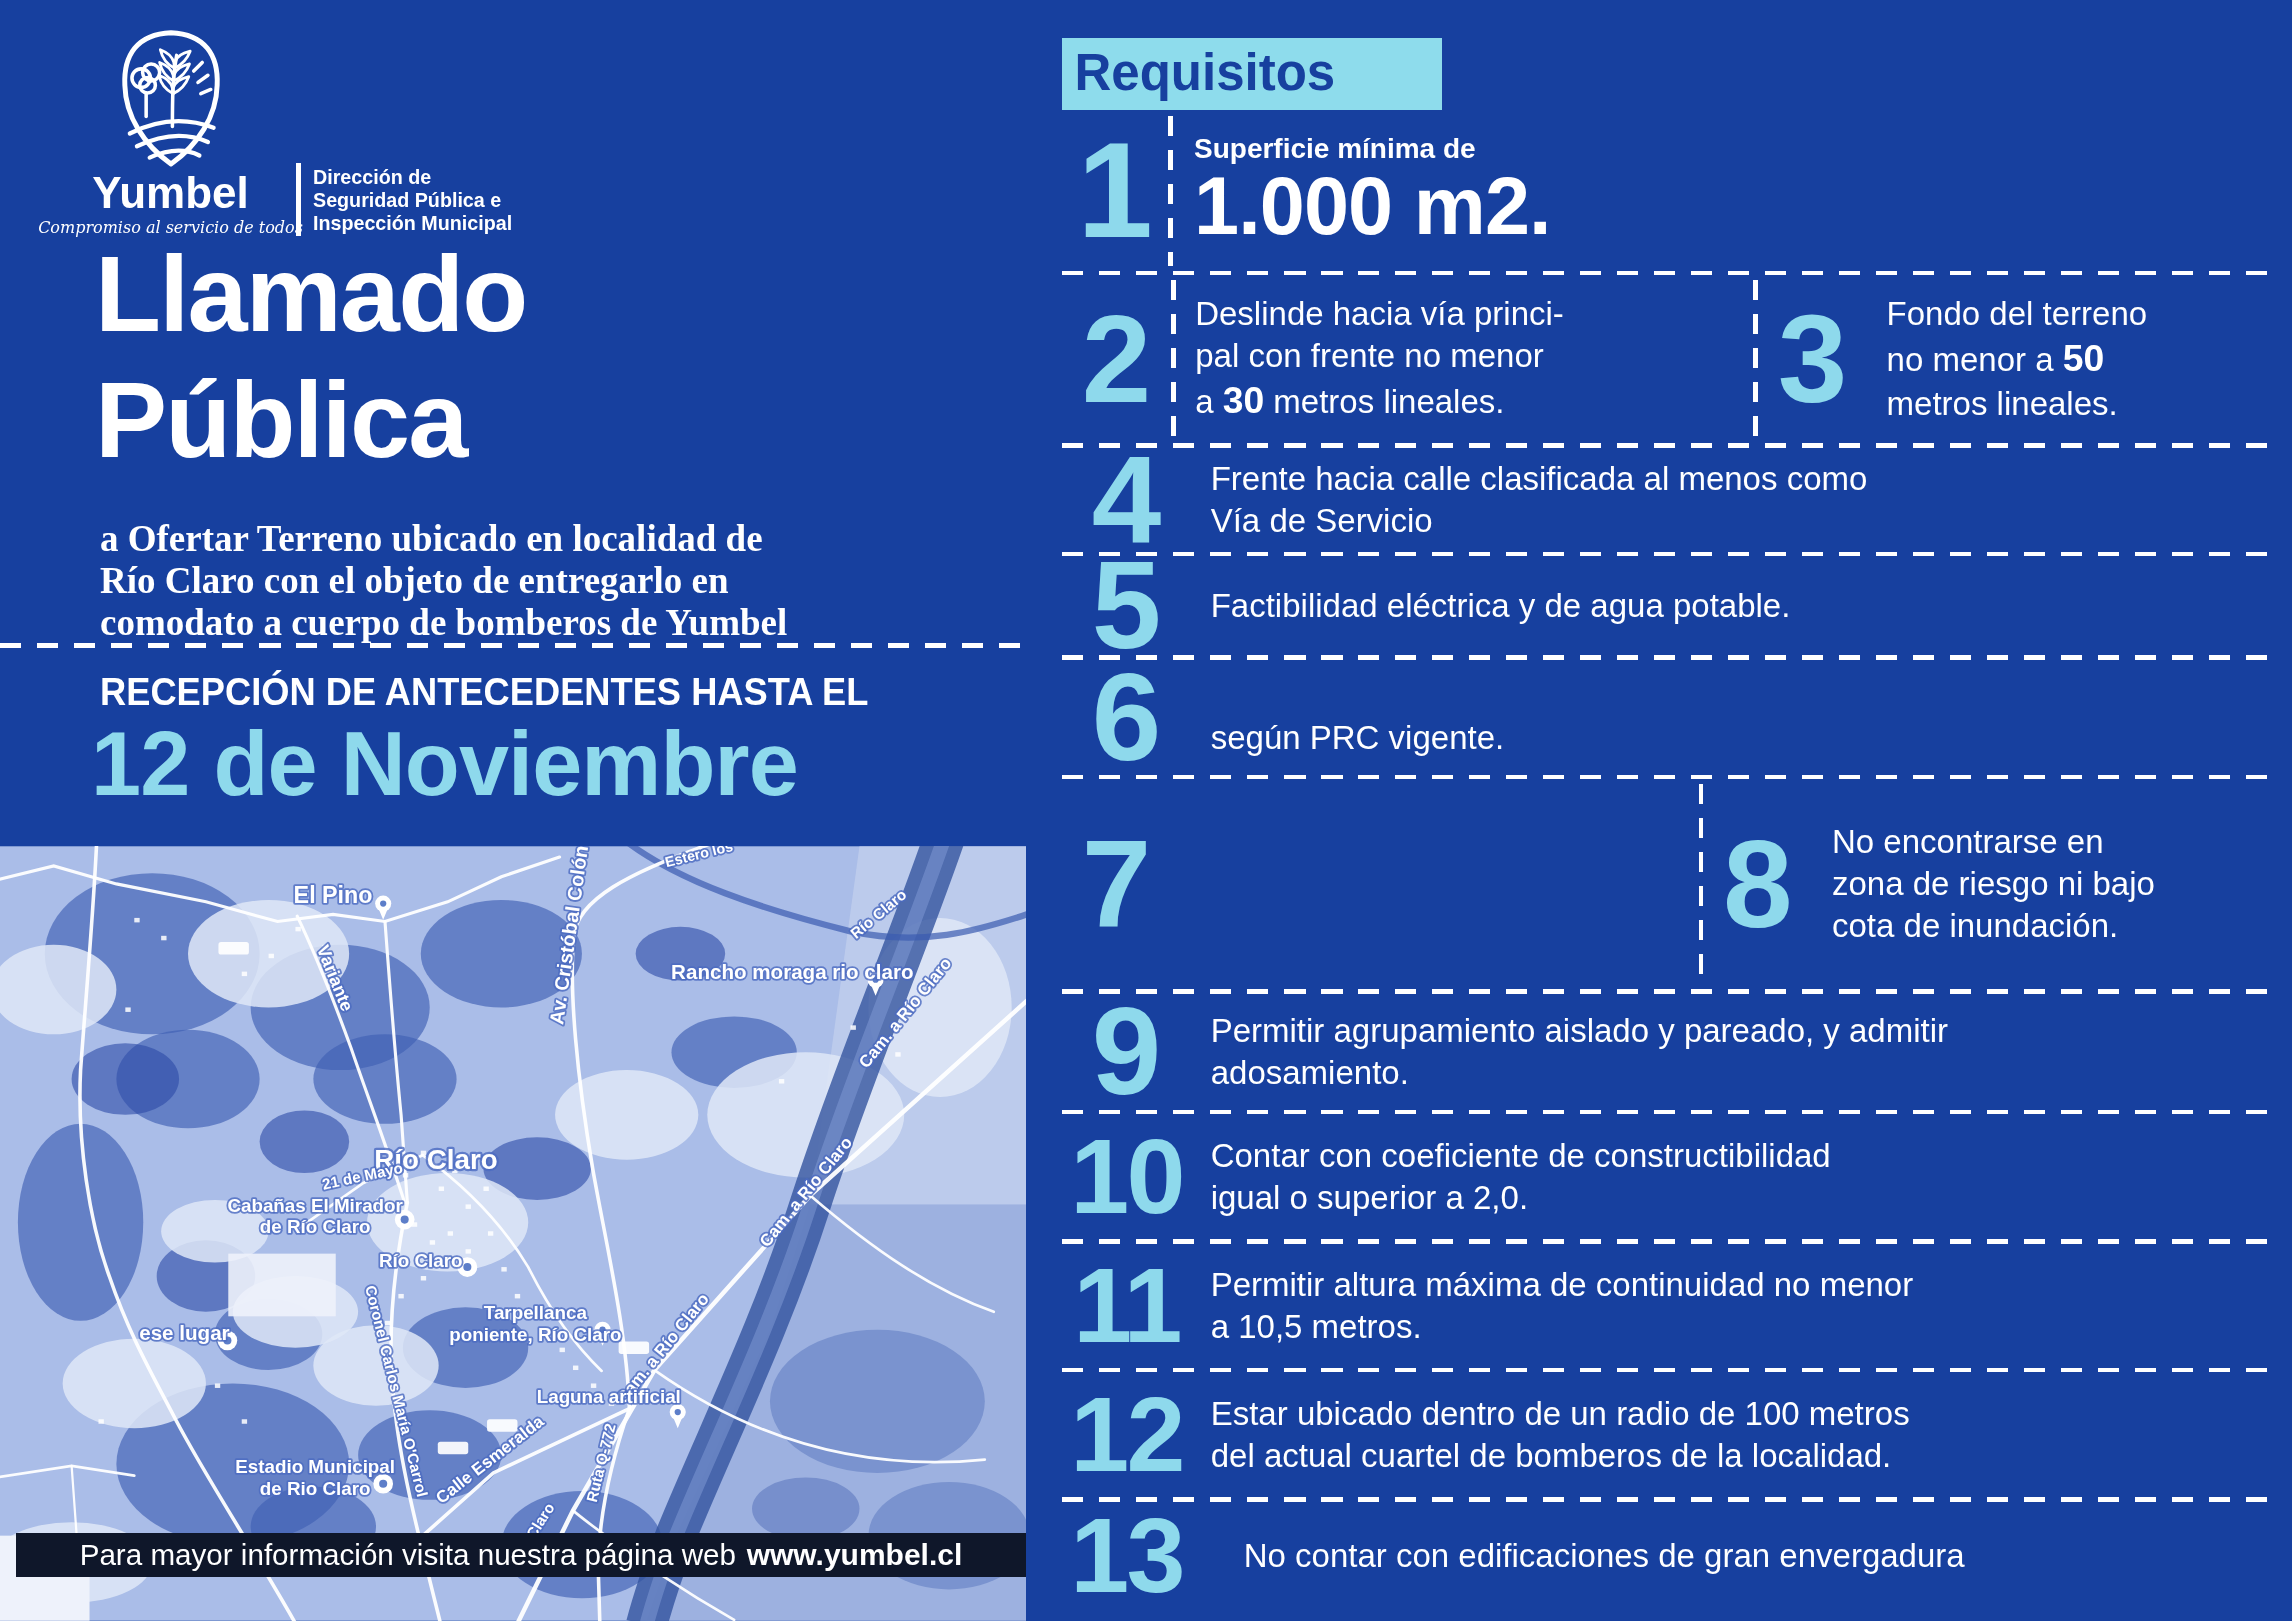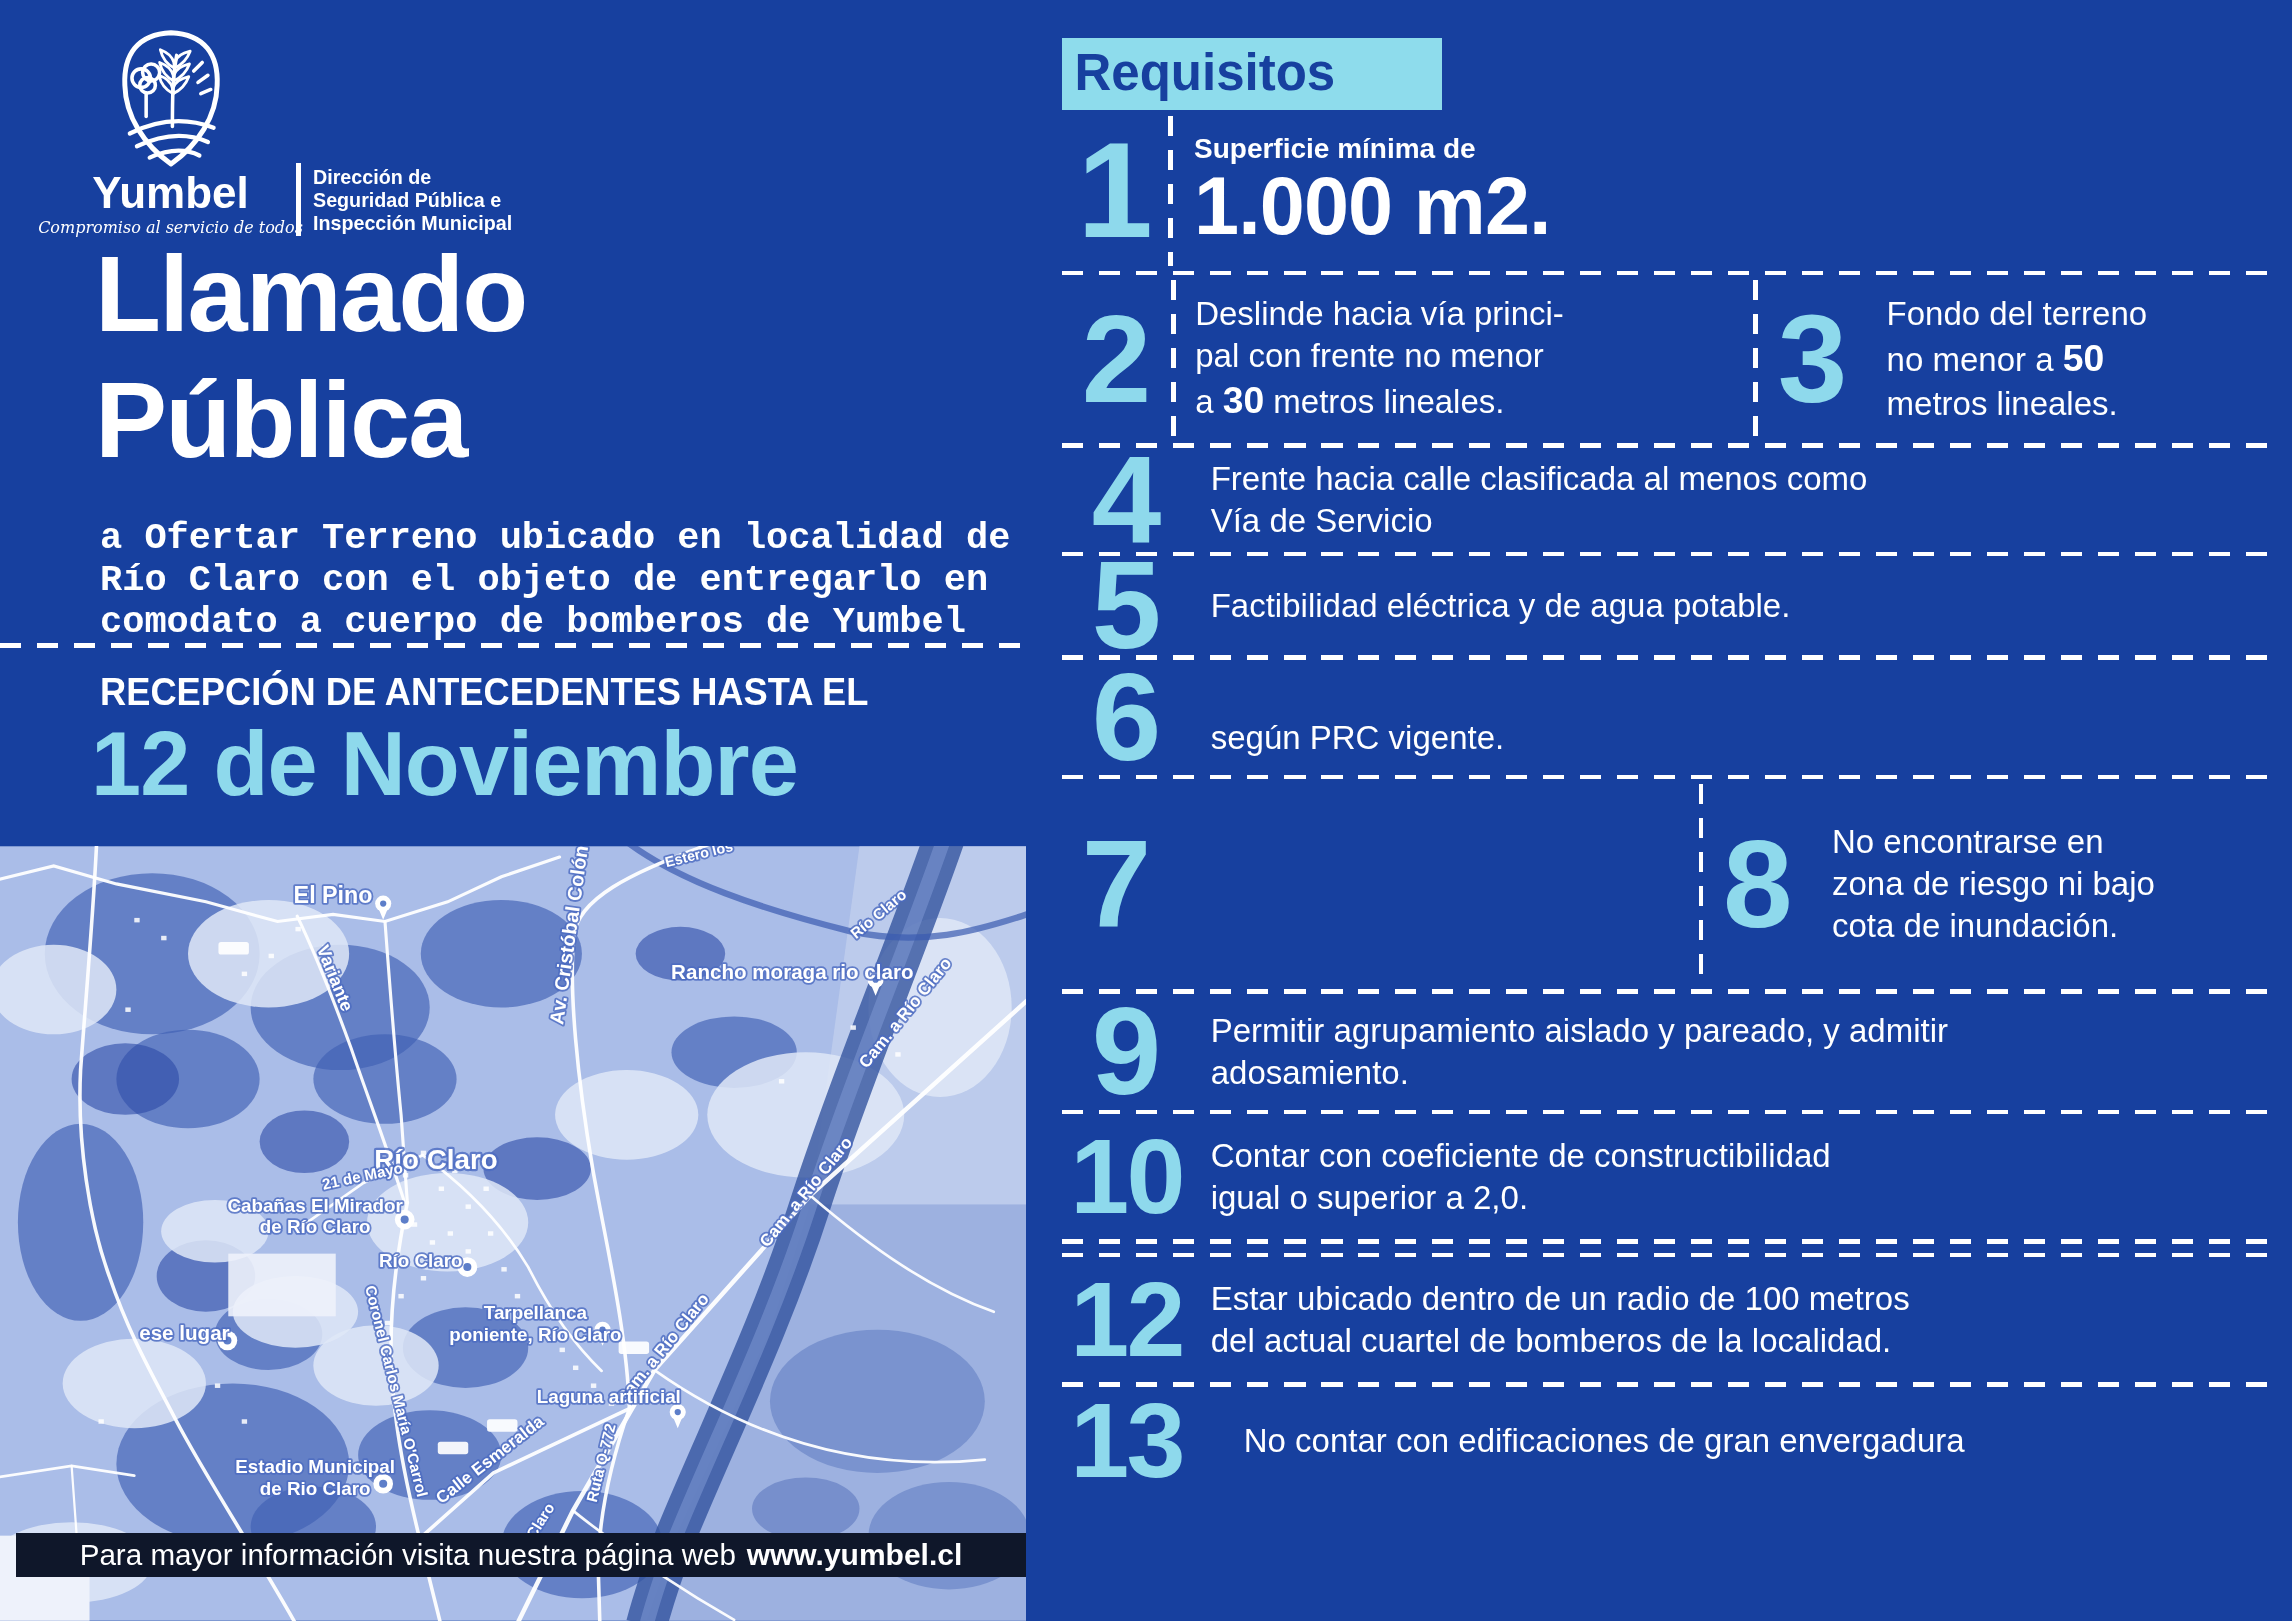--- a/index.html
+++ b/index.html
@@ -10,21 +10,21 @@
   .logo-block{position:absolute;left:54px;top:27px;display:flex;align-items:flex-end;}
   .logo-left{width:233px;display:flex;flex-direction:column;align-items:center;}
   .logo-left svg{width:142px;height:142px;}
   .logo-word{font-size:44px;font-weight:bold;letter-spacing:0;line-height:1;margin-top:1.8px;}
   .logo-tag{font-family:"DejaVu Serif", serif;font-style:italic;font-size:16px;margin-top:3.6px;white-space:nowrap;}
   .logo-divider{width:4.5px;height:73px;background:#fff;margin:0 12.5px 1.8px 9px;}
   .dept{font-size:19.7px;font-weight:bold;line-height:1.18;padding-bottom:1.8px;}
 
   .title{position:absolute;left:95px;top:231px;font-size:108px;font-weight:bold;
          line-height:1.17;letter-spacing:-1.8px;}
-  .subtitle{position:absolute;left:100px;top:518px;font-family:Liberation Mono, monospace;
+  .subtitle{position:absolute;left:100px;top:518px;font-family:Liberation Serif, serif;
             font-weight:bold;font-size:37px;line-height:1.13;white-space:pre-line;}
   .hdash{position:absolute;height:4.5px;background:repeating-linear-gradient(90deg,#fff 0 21.5px,rgba(0,0,0,0) 21.5px 37px);}
   .sep-left{left:0;top:643px;width:1028px;}
   .recepcion{position:absolute;left:100px;top:670px;font-size:39px;font-weight:bold;
              transform:scaleX(.93);transform-origin:left;white-space:nowrap;}
   .deadline{position:absolute;left:91px;top:713px;font-size:90px;font-weight:bold;
             letter-spacing:-0.9px;color:#8ed9ec;}
 
   .map-wrap{position:absolute;left:0;top:846px;width:1026px;height:775px;}
   .footer-bar{position:absolute;left:16px;top:1533px;width:1010px;height:44px;background:#0f172a;
@@ -321,20 +321,24 @@
         <div class="req-row" style="height: 107px;">
           <div class="num">9</div>
           <div class="req-text"><span>Permitir agrupamiento aislado y pareado, y admitir</span><br><span>adosamiento.</span></div>
         </div>
         <div class="sep"></div>
         <div class="req-row" style="height: 116px;">
           <div class="num dd">10</div>
           <div class="req-text"><span>Contar con coeficiente de constructibilidad</span><br><span>igual o superior a 2,0.</span></div>
         </div>
         <div class="sep"></div>
+        <div class="req-row" style="height: 115px;">
+          <div class="num dd">11</div>
+          <div class="req-text"><span>Permitir altura máxima de continuidad no menor</span><br><span>a 10,5 metros.</span></div>
+        </div>
         <div class="sep"></div>
         <div class="req-row" style="height: 116px;">
           <div class="num dd">12</div>
           <div class="req-text"><span>Estar ubicado dentro de un radio de 100 metros</span><br><span>del actual cuartel de bomberos de la localidad.</span></div>
         </div>
         <div class="sep"></div>
         <div class="req-row" style="height: 99px; gap: 33px;">
           <div class="num dd">13</div>
           <div class="req-text"><span>No contar con edificaciones de gran envergadura</span></div>
         </div>

